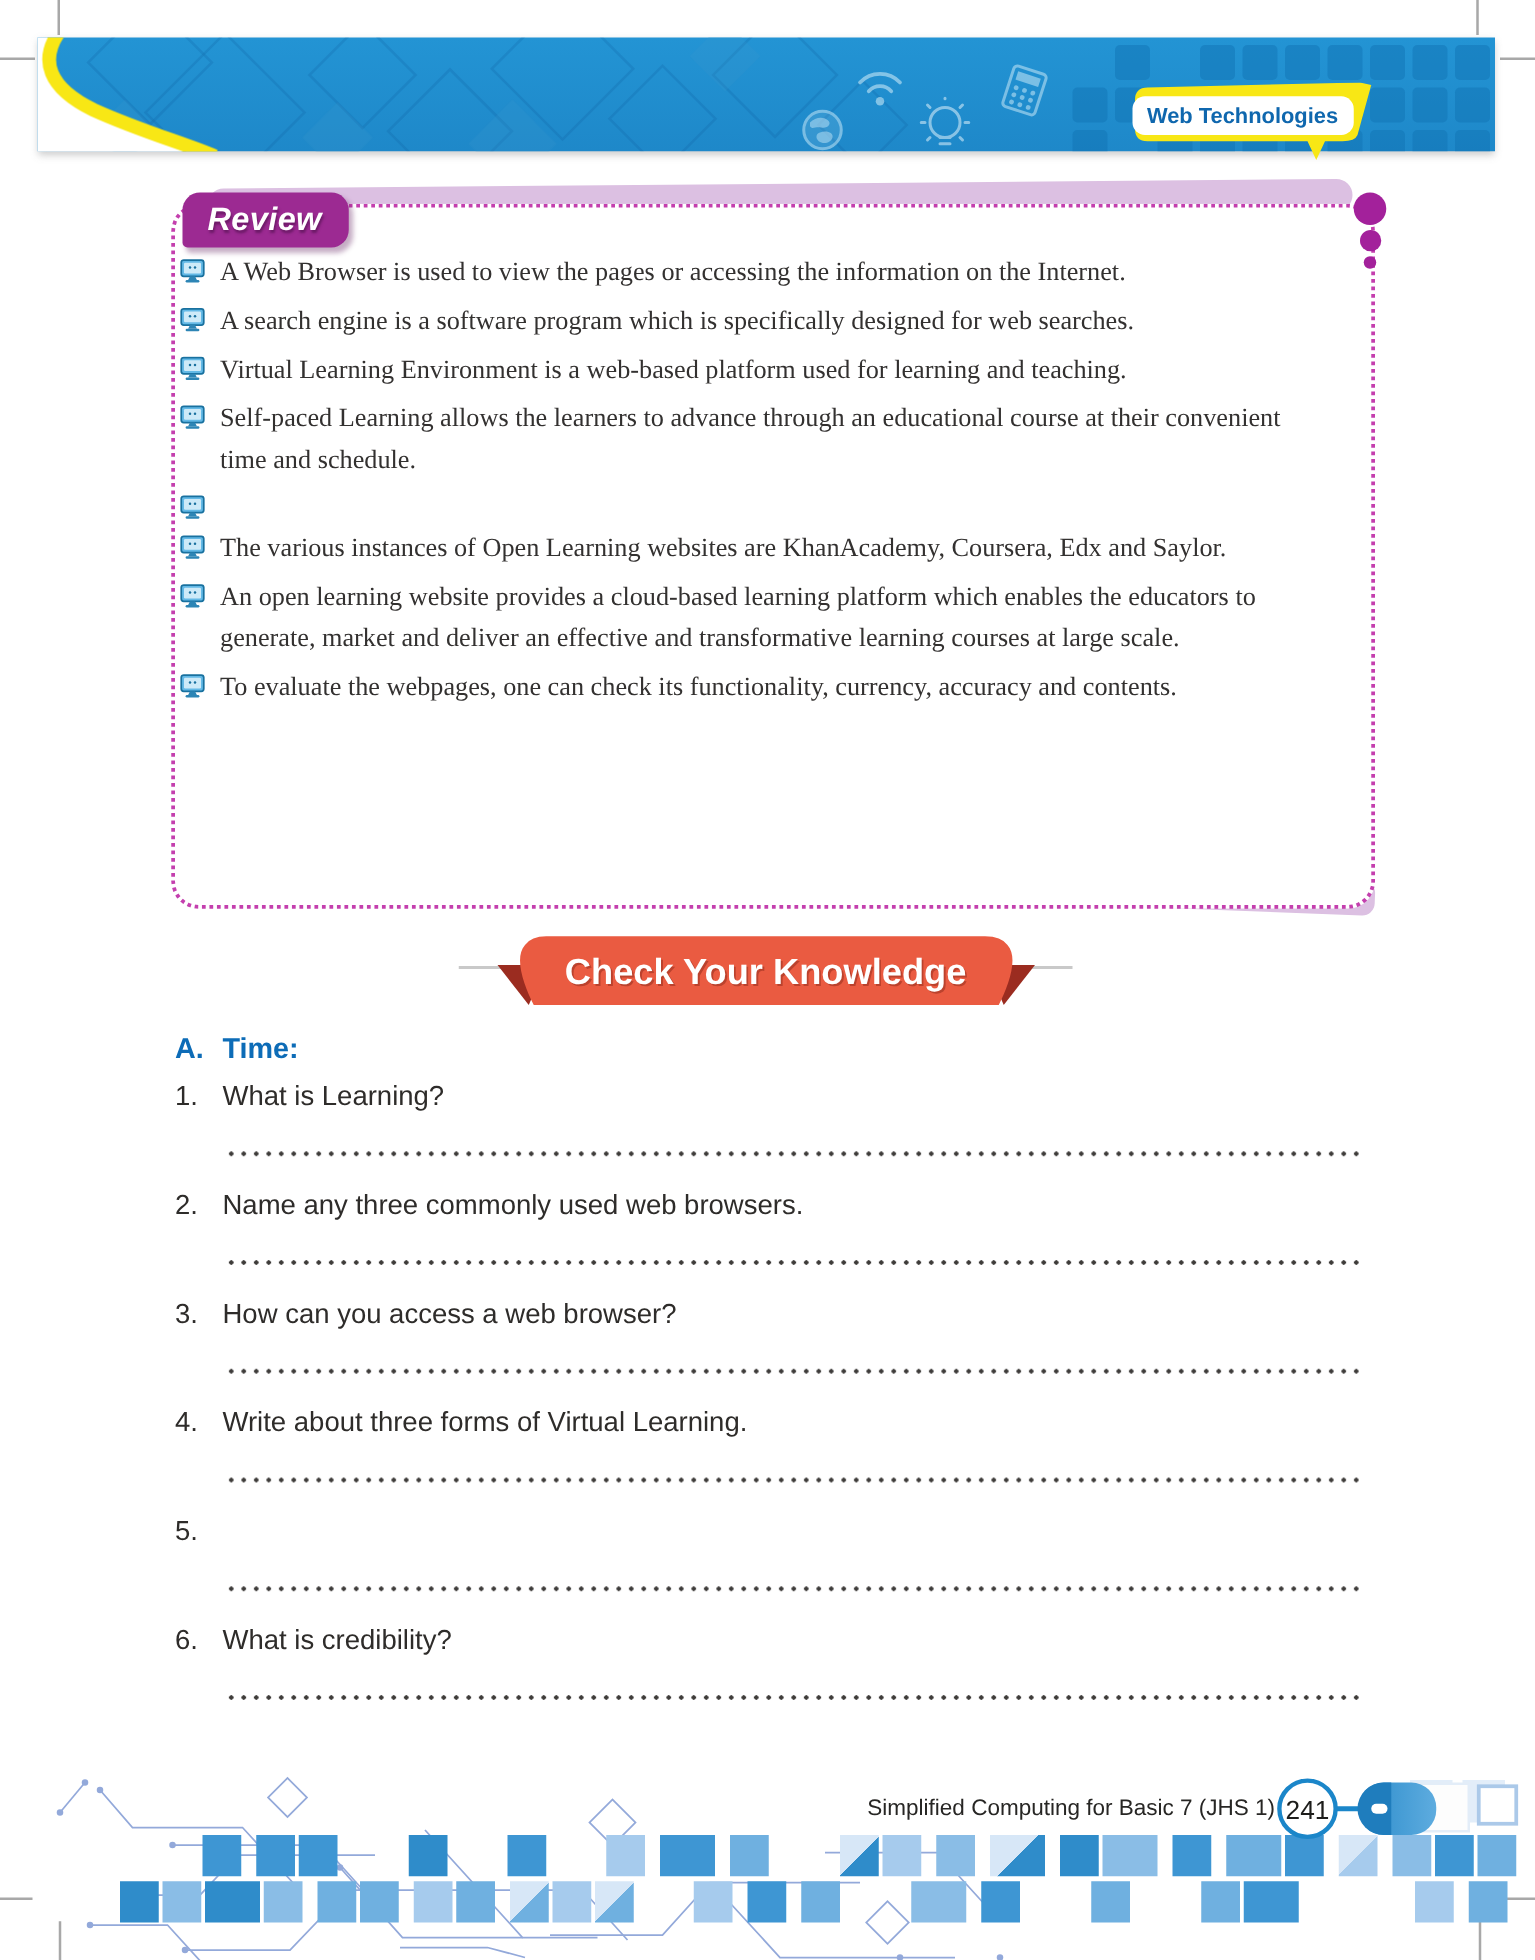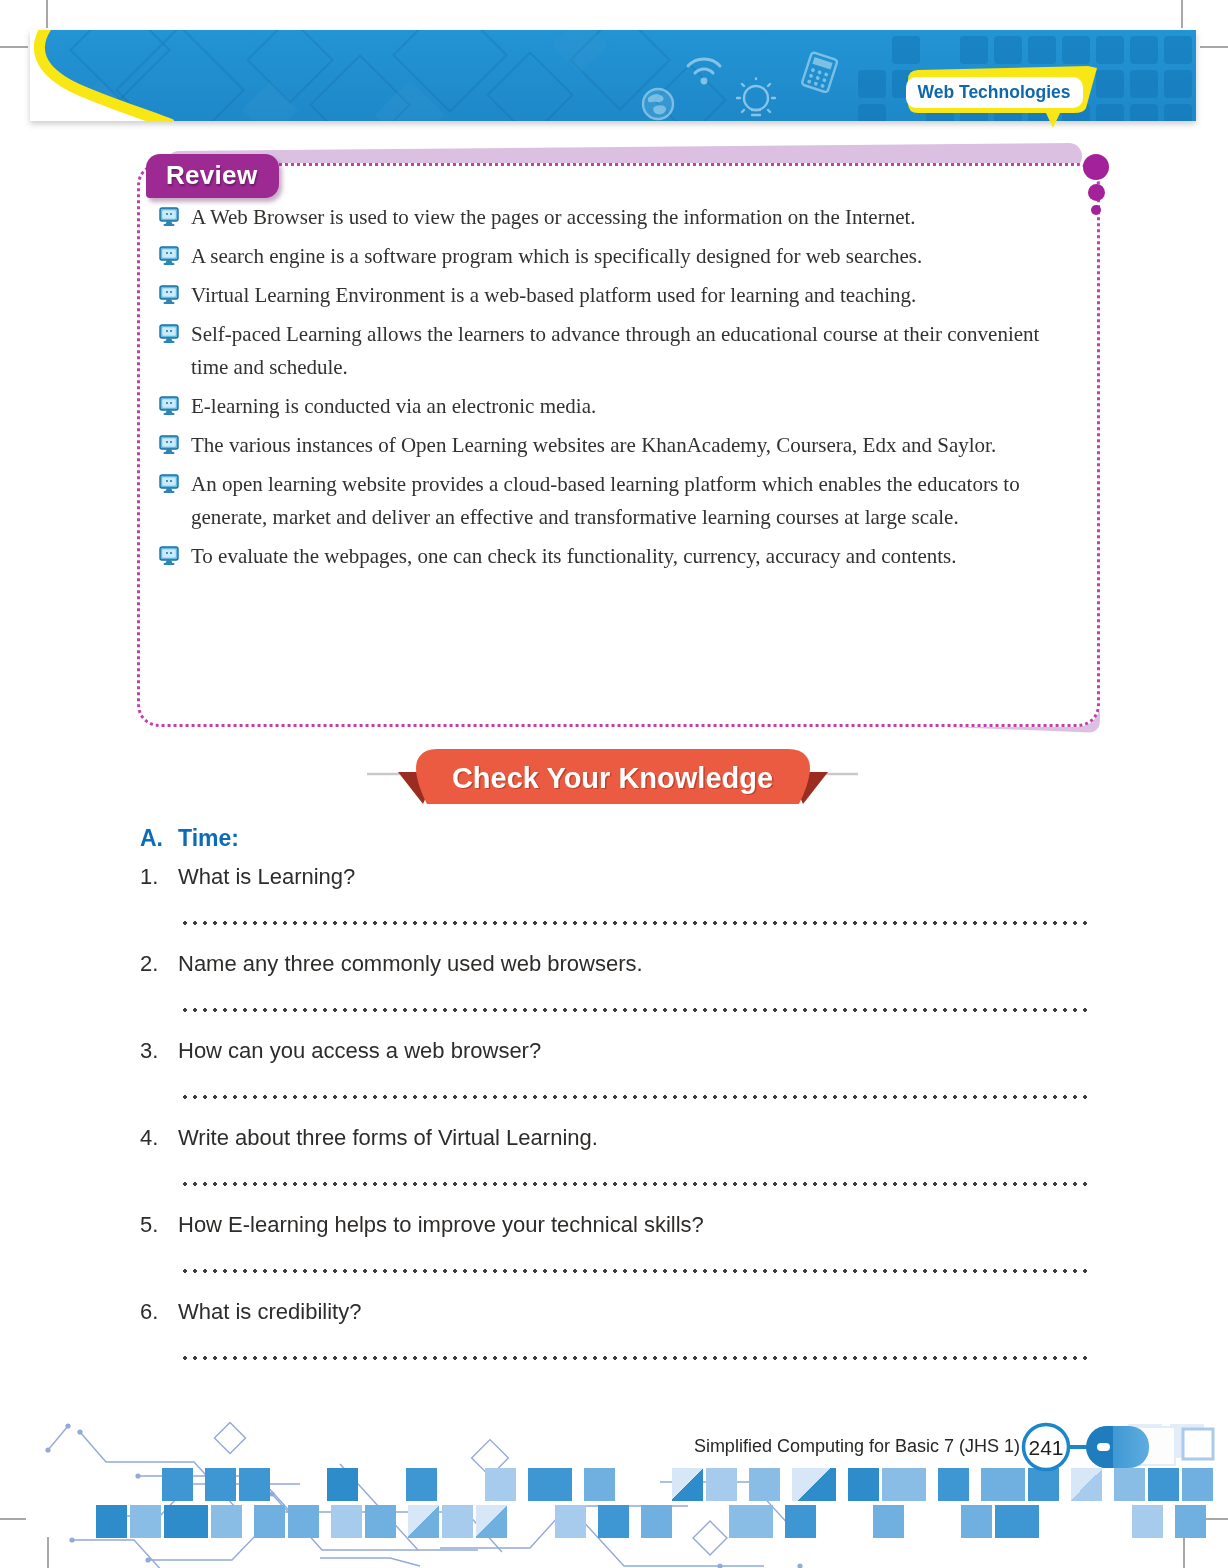--- a/index.html
+++ b/index.html
@@ -19,23 +19,23 @@
   
   .flap{position:absolute;background:#dcc0e2;z-index:0;}
   .flap-top{left:166px;top:147px;width:916px;height:26px;border-radius:14px;transform:rotate(-.5deg);}
   .flap-bottom{left:848px;top:700px;width:252px;height:28px;border-radius:10px;transform:rotate(2.2deg);}
   .review-box{position:absolute;left:137px;top:163px;width:957px;height:558px;background:#fff;
               border:3px dotted #c43fae;border-radius:22px;z-index:1;}
   .review-badge{position:absolute;left:146px;top:154px;z-index:3;background:#9c2a92;color:#fff;
                 font-weight:bold;font-size:26px;line-height:26px;padding:8px 22px 10px 20px;
                 border-radius:14px 14px 14px 4px;letter-spacing:.3px;
                 text-shadow:1px 2px 2px rgba(60,10,60,.5);
-                box-shadow:3px 4px 4px rgba(90,20,85,.35);}
+                box-shadow:3px 4px 4px rgba(90,20,85,.35);font-style:italic;}
   .review-dot{position:absolute;background:#a3219b;border-radius:50%;z-index:3;}
-  .review-list{position:absolute;left:158px;top:201px;width:912px;z-index:2;list-style:none;margin:0;padding:0;}
+  .review-list{position:absolute;left:143px;top:201px;width:912px;z-index:2;list-style:none;margin:0;padding:0;}
   .review-list li{display:flex;align-items:flex-start;gap:11px;
                   font-family:"Liberation Serif",serif;font-size:21px;line-height:33px;
                   color:#333130;margin-bottom:6px;}
   .review-list .bullet{flex:0 0 22px;margin-top:6px;}
 
   
   .banner{position:absolute;left:365px;top:746px;width:496px;height:66px;}
 
   
   .quiz{position:absolute;left:140px;top:824px;width:950px;}
@@ -216,21 +216,20 @@
     </li>
   <li>
     <svg class="bullet" width="22" height="20" viewBox="0 0 22 20">
         <rect x="2" y="1" width="18" height="13" rx="2" fill="#63b9e6" stroke="#19719f" stroke-width="1.4"></rect>
         <rect x="4.2" y="3.2" width="13.6" height="8.6" rx="1" fill="#cdeaf8"></rect>
         <circle cx="9" cy="7" r="1" fill="#19719f"></circle>
         <circle cx="13" cy="7" r="1" fill="#19719f"></circle>
         <path d="M9 14 h4 l1.5 3 h-7 z" fill="#2d85b5"></path>
         <rect x="5.5" y="17" width="11" height="2" rx="1" fill="#2d85b5"></rect>
       </svg>
-    <span>E-learning is conducted via an electronic media.</span>
     </li>
   <li>
     <svg class="bullet" width="22" height="20" viewBox="0 0 22 20">
         <rect x="2" y="1" width="18" height="13" rx="2" fill="#63b9e6" stroke="#19719f" stroke-width="1.4"></rect>
         <rect x="4.2" y="3.2" width="13.6" height="8.6" rx="1" fill="#cdeaf8"></rect>
         <circle cx="9" cy="7" r="1" fill="#19719f"></circle>
         <circle cx="13" cy="7" r="1" fill="#19719f"></circle>
         <path d="M9 14 h4 l1.5 3 h-7 z" fill="#2d85b5"></path>
         <rect x="5.5" y="17" width="11" height="2" rx="1" fill="#2d85b5"></rect>
       </svg>
@@ -299,21 +298,20 @@
   <div class="qa">
     <div class="q-row">
         <span class="num">4.</span>
       <span>Write about three forms of Virtual Learning.</span>
       </div>
     <div class="answer-line"></div>
   </div>
   <div class="qa">
     <div class="q-row">
         <span class="num">5.</span>
-      <span>How E-learning helps to improve your technical skills?</span>
       </div>
     <div class="answer-line"></div>
   </div>
   <div class="qa">
     <div class="q-row">
         <span class="num">6.</span>
       <span>What is credibility?</span>
       </div>
     <div class="answer-line"></div>
   </div>

